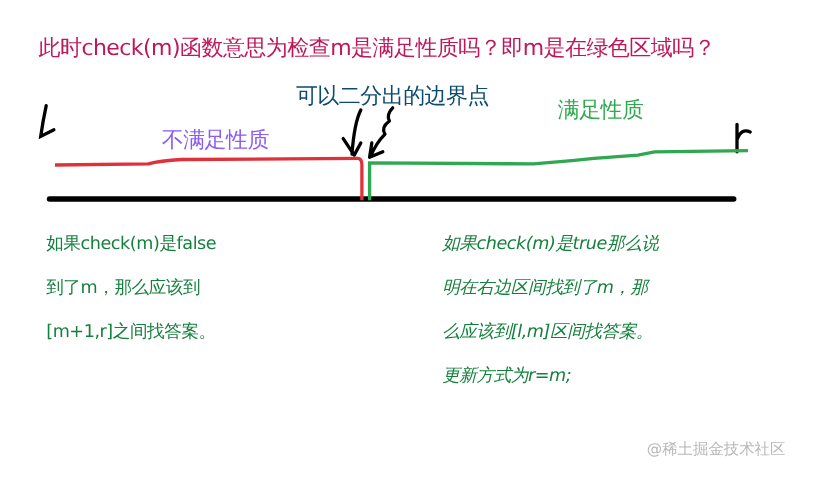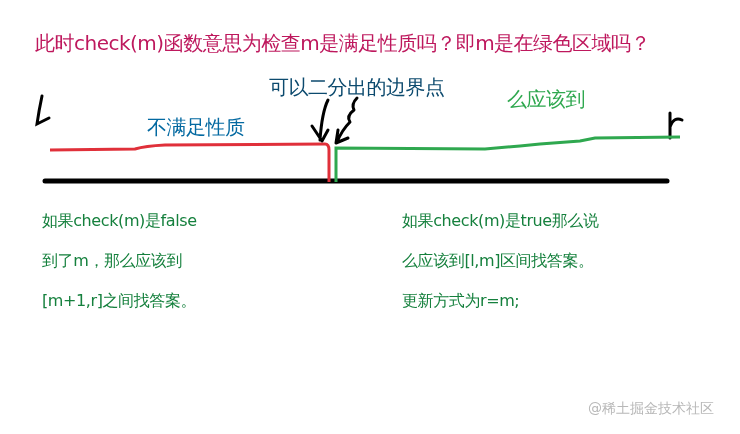--- a/index.html
+++ b/index.html
@@ -1,35 +1,35 @@
 <!DOCTYPE html>
 <html><head>
   <meta charset="utf-8">
   <style>
     html, body { margin: 0; padding: 0; background: #ffffff; }
     body { width: 740px; height: 434px; position: relative; overflow: hidden;
            font-family: "DejaVu Sans", "Liberation Sans", sans-serif; }
     .abs { position: absolute; white-space: nowrap; }
     .title { left: 35px; top: 30px; font-size: 20px; color: #be185d; letter-spacing: -0.5px; }
     .boundary-label { left: 269px; top: 74px; font-size: 20px; color: #0c4a6e; letter-spacing: -0.5px; }
-    .red-label { left: 147px; top: 114px; font-size: 20px; color: #0369a1; letter-spacing: -0.5px; }
+    .red-label { left: 147px; top: 114px; font-size: 20px; color: #8b5cf6; letter-spacing: -0.5px; }
     .green-label { left: 507px; top: 86px; font-size: 20px; color: #2fa84f; letter-spacing: -0.5px; }
     .note { font-size: 16px; color: #15803d; line-height: 40px; letter-spacing: -0.4px; }
     .note-left { left: 42px; top: 201px; }
-    .note-right { left: 402px; top: 201px; }
+    .note-right { left: 402px; top: 201px; font-style: italic; }
     .watermark { left: 588px; top: 400px; font-size: 14px; color: #b8b8b8; }
     svg.diagram { position: absolute; left: 0; top: 0; }
   </style>
 </head>
 <body>
 
 <div class="abs title">此时check(m)函数意思为检查m是满足性质吗？即m是在绿色区域吗？</div>
 <div class="abs boundary-label">可以二分出的边界点</div>
 <div class="abs red-label">不满足性质</div>
-<div class="abs green-label">么应该到</div>
+<div class="abs green-label">满足性质</div>
 
 <svg class="diagram" width="740" height="434">
 
   <path d="M42 96 Q39 110 37 124 L49 118" stroke="#000" stroke-width="3" fill="none" stroke-linecap="round"></path>
 
   <path d="M670 113 L670 138 M670 127 Q674 116 682 120" stroke="#000" stroke-width="3" fill="none" stroke-linecap="round"></path>
 
   <line x1="45" y1="181" x2="667" y2="181" stroke="#000" stroke-width="5" stroke-linecap="round"></line>
 
   <path d="M50 150 L135 149 Q145 146 165 145 L325 144 Q329 144 329 150 L329 182" stroke="#e0303a" stroke-width="3" fill="none"></path>
@@ -41,17 +41,18 @@
 </svg>
 
 <div class="abs note note-left">
   <div>如果check(m)是false</div>
   <div>到了m，那么应该到</div>
   <div>[m+1,r]之间找答案。</div>
 </div>
 
 <div class="abs note note-right">
   <div>如果check(m)是true那么说</div>
+  <div>明在右边区间找到了m，那</div>
   <div>么应该到[l,m]区间找答案。</div>
   <div>更新方式为r=m;</div>
 </div>
 
 <div class="abs watermark">@稀土掘金技术社区</div>
 
 </body></html>

